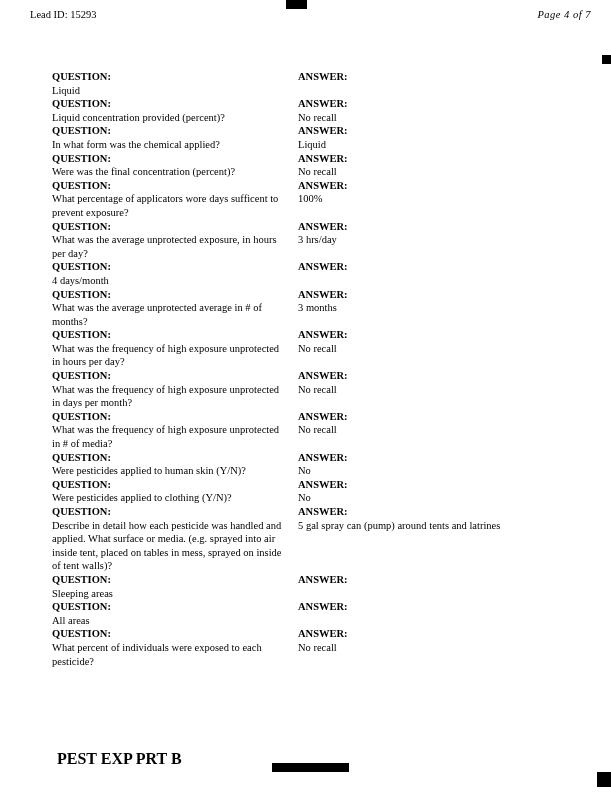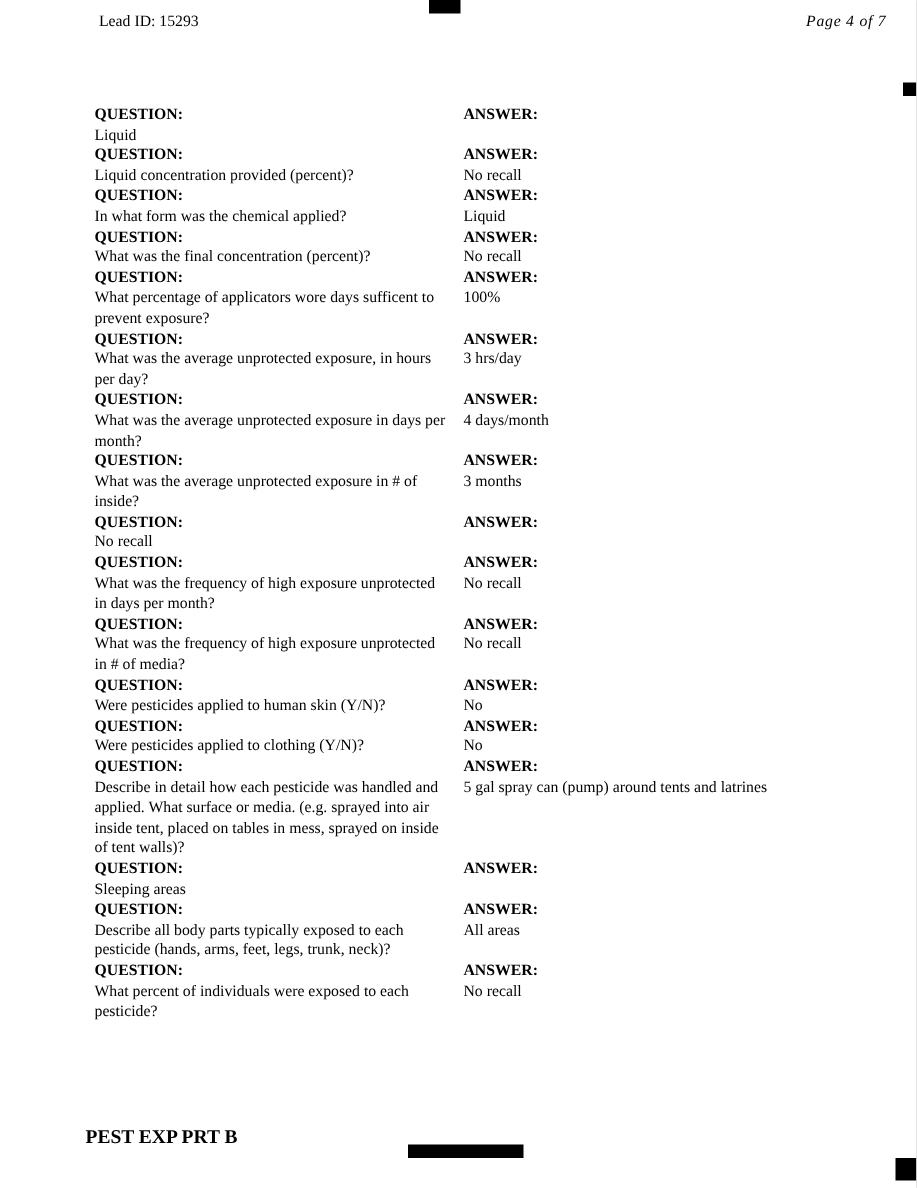--- a/index.html
+++ b/index.html
@@ -19,30 +19,29 @@
   }
   .header {
     position: absolute;
     top: 8px;
     left: 30px;
     right: 20px;
     display: flex;
     justify-content: space-between;
     font-size: 10.5px;
     line-height: 13px;
-    margin-left: 36px;
   }
   .page-num {
     letter-spacing: 0.5px;
     font-style: italic;
   }
   .qa-list {
     position: absolute;
     top: 70px;
-    left: 63px;
+    left: 52px;
     width: 512px;
   }
   .qa-row {
     display: grid;
     grid-template-columns: 246px 1fr;
     grid-auto-rows: auto;
   }
   .qa-label {
     font-weight: bold;
     font-size: 10.5px;
@@ -53,21 +52,21 @@
   }
   .qa-text {
     font-size: 10.5px;
     line-height: 13.6px;
   }
   .footer {
     position: absolute;
     left: 57px;
     top: 750px;
     font-weight: bold;
-    font-size: 13px;
+    font-size: 16px;
   }
   .redaction {
     position: absolute;
     background: #000;
   }
   .redact-top     { left: 286px; top: 0px;   width: 21px; height: 9px; }
   .redact-right   { left: 602px; top: 55px;  width: 9px;  height: 9px; }
   .redact-bottom  { left: 272px; top: 763px; width: 77px; height: 9px; }
   .redact-corner  { left: 597px; top: 772px; width: 14px; height: 15px; }
 </style>
@@ -98,55 +97,55 @@
   <div class="qa-row">
     <div class="qa-label q-col">QUESTION:</div>
     <div class="qa-label">ANSWER:</div>
     <div class="qa-text q-col">In what form was the chemical applied?</div>
     <div class="qa-text">Liquid</div>
   </div>
 
   <div class="qa-row">
     <div class="qa-label q-col">QUESTION:</div>
     <div class="qa-label">ANSWER:</div>
-    <div class="qa-text q-col">What was the final concentration (percent)?</div>
+    <div class="qa-text q-col">Were was the final concentration (percent)?</div>
     <div class="qa-text">No recall</div>
   </div>
 
   <div class="qa-row">
     <div class="qa-label q-col">QUESTION:</div>
     <div class="qa-label">ANSWER:</div>
     <div class="qa-text q-col">What percentage of applicators wore days sufficent to prevent exposure?</div>
     <div class="qa-text">100%</div>
   </div>
 
   <div class="qa-row">
     <div class="qa-label q-col">QUESTION:</div>
     <div class="qa-label">ANSWER:</div>
     <div class="qa-text q-col">What was the average unprotected exposure, in hours per day?</div>
     <div class="qa-text">3 hrs/day</div>
   </div>
 
   <div class="qa-row">
     <div class="qa-label q-col">QUESTION:</div>
     <div class="qa-label">ANSWER:</div>
-    <div class="qa-text q-col">What was the average unprotected exposure in days per month?</div>
     <div class="qa-text">4 days/month</div>
   </div>
 
   <div class="qa-row">
     <div class="qa-label q-col">QUESTION:</div>
     <div class="qa-label">ANSWER:</div>
-    <div class="qa-text q-col">What was the average unprotected exposure in # of inside?</div>
+    <div class="qa-text q-col">What was the average unprotected average in # of months?</div>
     <div class="qa-text">3 months</div>
   </div>
 
   <div class="qa-row">
     <div class="qa-label q-col">QUESTION:</div>
     <div class="qa-label">ANSWER:</div>
+    <div class="qa-text q-col">What was the frequency of high exposure unprotected in hours per day?</div>
     <div class="qa-text">No recall</div>
   </div>
 
   <div class="qa-row">
     <div class="qa-label q-col">QUESTION:</div>
     <div class="qa-label">ANSWER:</div>
     <div class="qa-text q-col">What was the frequency of high exposure unprotected in days per month?</div>
     <div class="qa-text">No recall</div>
   </div>
 
@@ -180,21 +179,20 @@
 
   <div class="qa-row">
     <div class="qa-label q-col">QUESTION:</div>
     <div class="qa-label">ANSWER:</div>
     <div class="qa-text">Sleeping areas</div>
   </div>
 
   <div class="qa-row">
     <div class="qa-label q-col">QUESTION:</div>
     <div class="qa-label">ANSWER:</div>
-    <div class="qa-text q-col">Describe all body parts typically exposed to each pesticide (hands, arms, feet, legs, trunk, neck)?</div>
     <div class="qa-text">All areas</div>
   </div>
 
   <div class="qa-row">
     <div class="qa-label q-col">QUESTION:</div>
     <div class="qa-label">ANSWER:</div>
     <div class="qa-text q-col">What percent of individuals were exposed to each pesticide?</div>
     <div class="qa-text">No recall</div>
   </div>
 </div>

